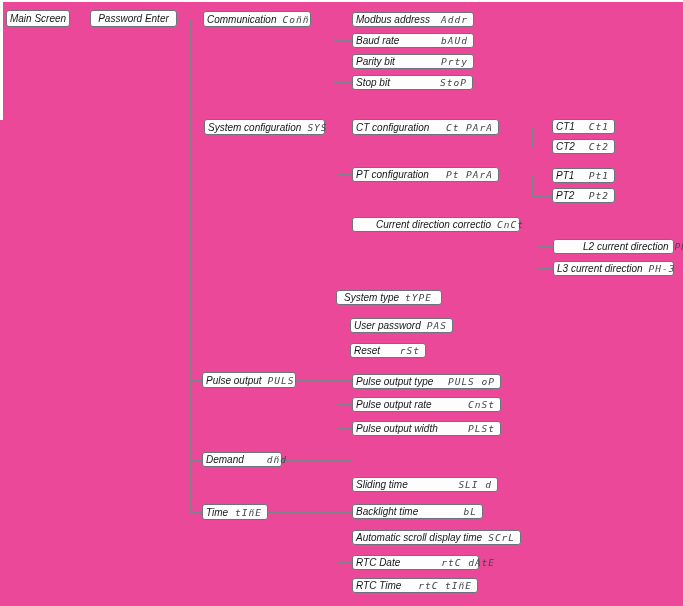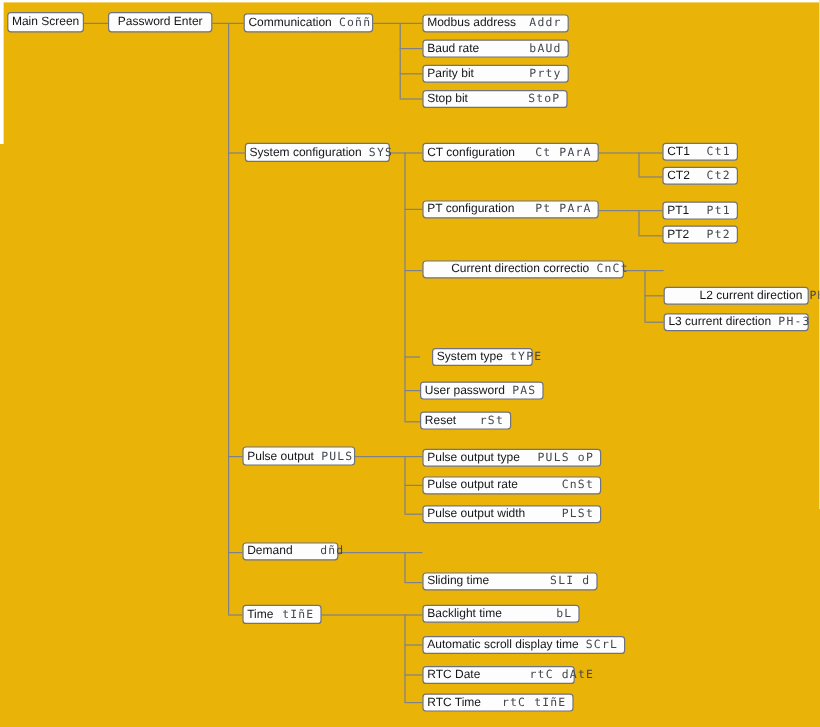--- a/index.html
+++ b/index.html
@@ -58,21 +58,21 @@
   }
   .line {
     position: absolute;
     background: var(--line-color, #7d818a);
     z-index: 1;
   }
 </style>
 </head>
 <body>
 
-<div id="stage" style="--box-fill: #fdfdfd; --box-border: #6f737d; --line-color: #7d818a; --label-color: #15161a; --seg-color: #43464e; background: #eab308;">
+<div id="stage" style="--box-fill: #fdfdfd; --box-border: #6f737d; --line-color: #7d818a; --label-color: #15161a; --seg-color: #43464e; background: #ec4899; font-style: italic;">
   <div class="edge-top"></div>
   <div class="edge-left"></div>
 <div class="line" style="left: 70px; top: 19px; width: 20px; height: 1px;"></div>
     <div class="line" style="left: 177px; top: 19px; width: 26px; height: 1px;"></div>
     <div class="line" style="left: 190px; top: 19px; width: 1px; height: 493px;"></div>
     <div class="line" style="left: 190px; top: 127px; width: 14px; height: 1px;"></div>
     <div class="line" style="left: 190px; top: 380px; width: 12px; height: 1px;"></div>
     <div class="line" style="left: 190px; top: 460px; width: 12px; height: 1px;"></div>
     <div class="line" style="left: 190px; top: 512px; width: 12px; height: 1px;"></div>
     <div class="line" style="left: 311px; top: 19px; width: 41px; height: 1px;"></div>
@@ -168,21 +168,21 @@
       <span class="seg">CnCt</span>
     </div>
     <div class="node" style="left: 553px; top: 239px; width: 121px; height: 15px; padding-left: 29px;">
       <span class="label">L2 current direction</span>
       <span class="seg">PH-2</span>
     </div>
     <div class="node" style="left: 553px; top: 261px; width: 121px; height: 15px;">
       <span class="label">L3 current direction</span>
       <span class="seg">PH-3</span>
     </div>
-    <div class="node" style="left: 360px; top: 290px; width: 84px; height: 15px;">
+    <div class="node" style="left: 336px; top: 290px; width: 106px; height: 15px; justify-content: center;">
       <span class="label">System type</span>
       <span class="seg">tYPE</span>
     </div>
     <div class="node" style="left: 350px; top: 318px; width: 103px; height: 15px;">
       <span class="label">User password</span>
       <span class="seg">PAS</span>
     </div>
     <div class="node" style="left: 350px; top: 343px; width: 76px; height: 15px;">
       <span class="label">Reset</span>
       <span class="seg">rSt</span>

